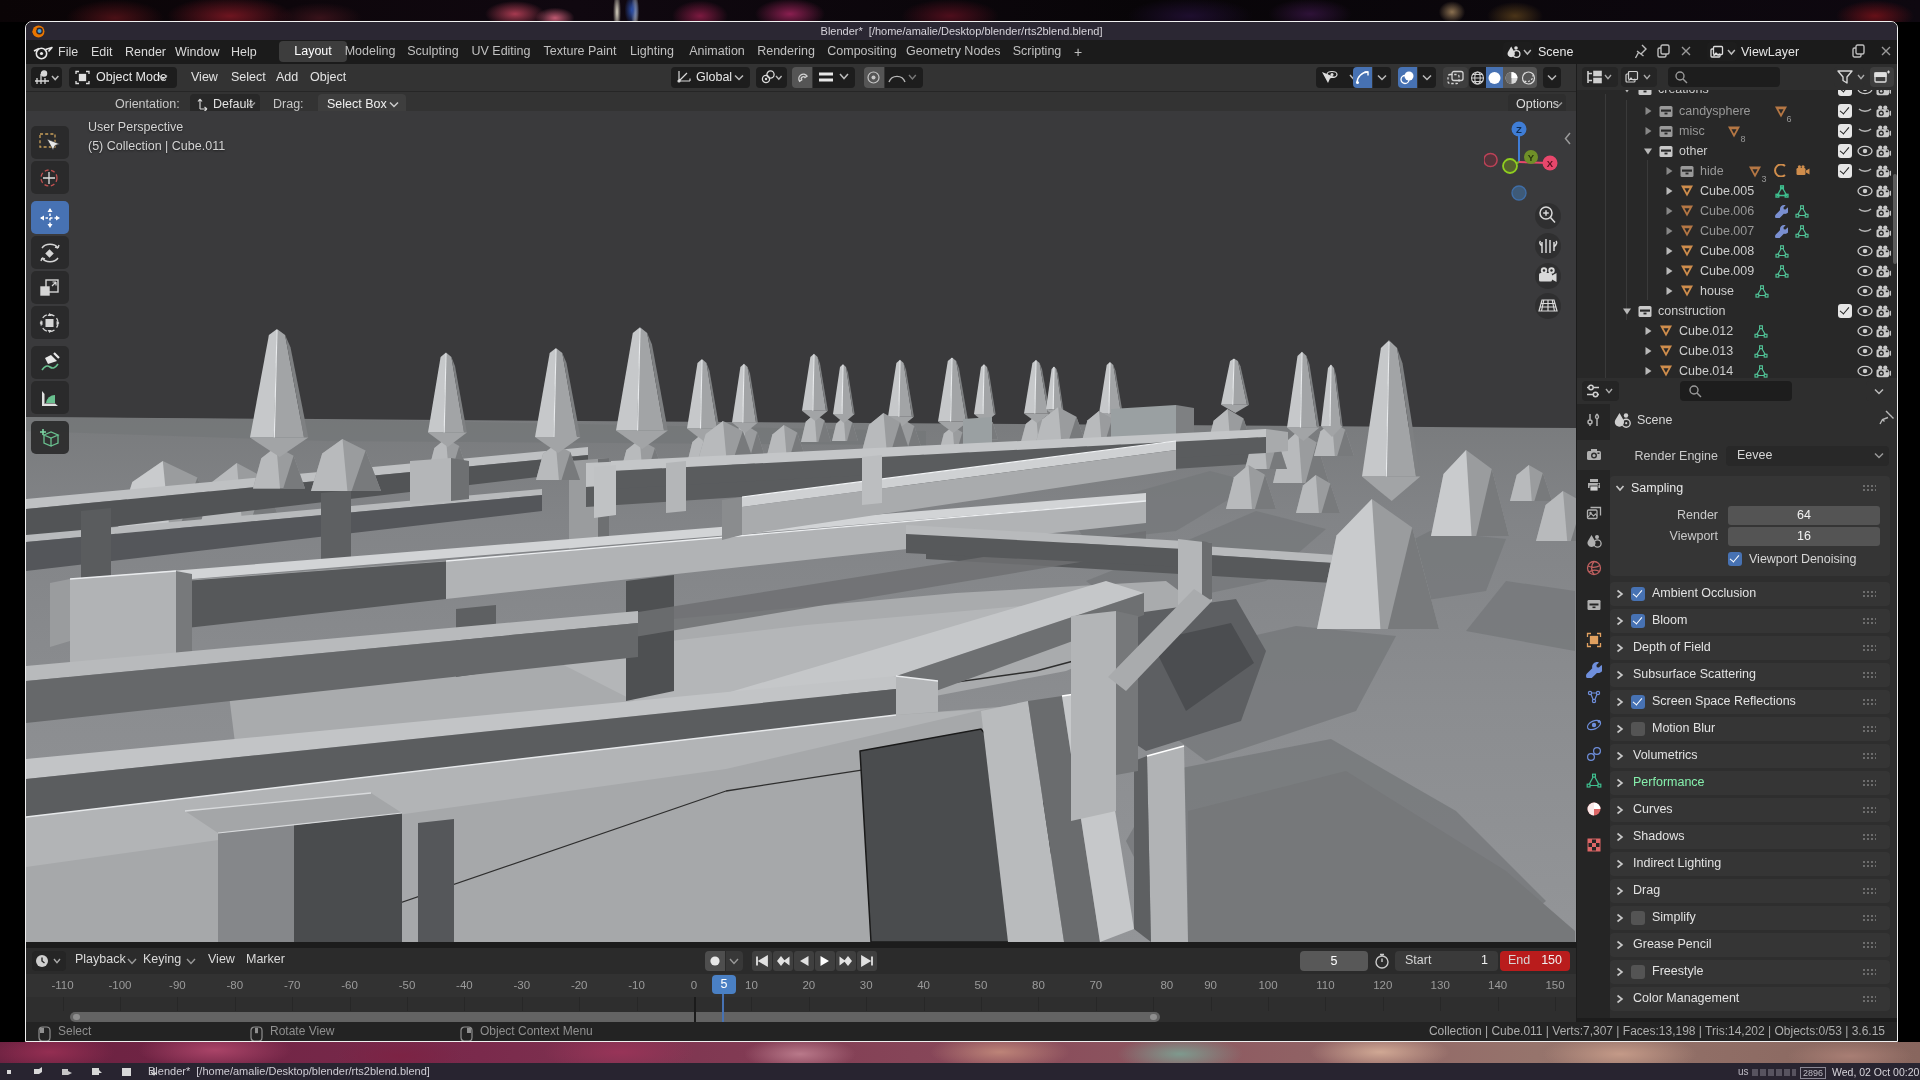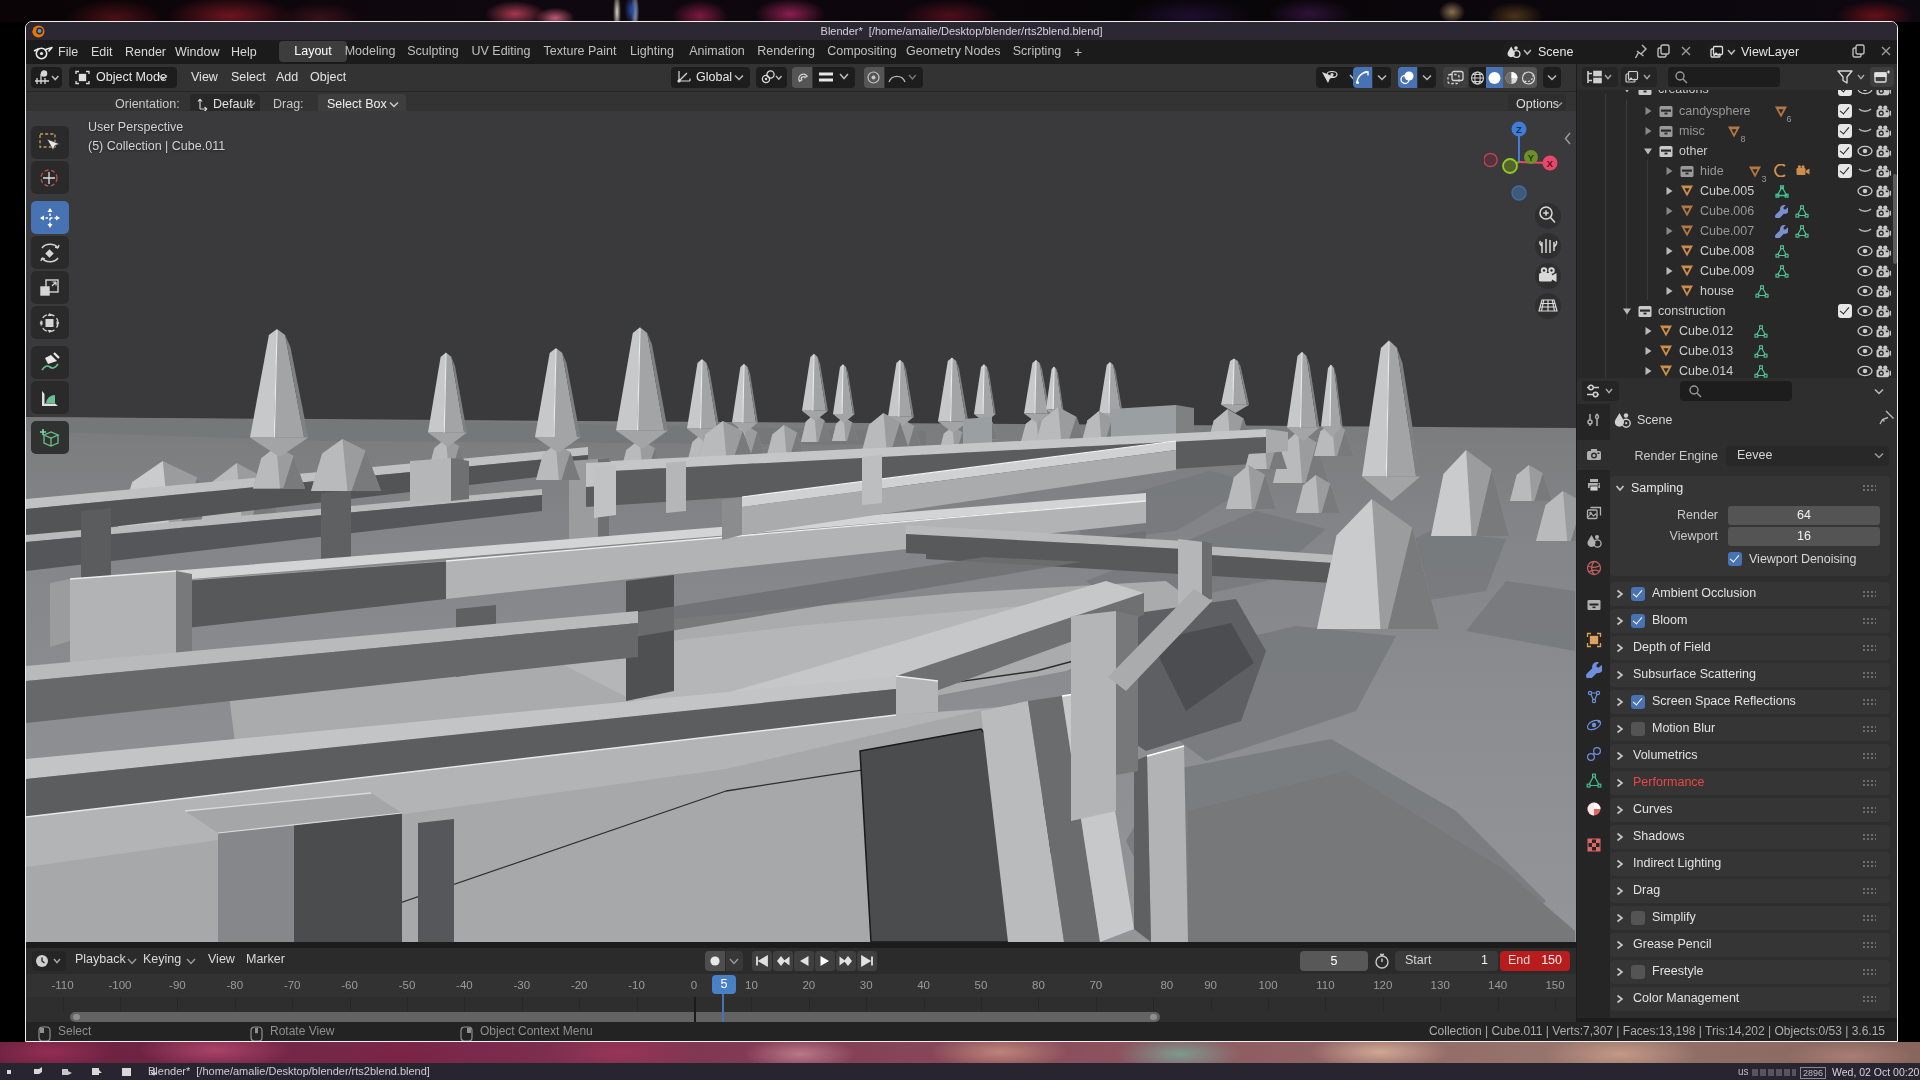--- a/index.html
+++ b/index.html
@@ -1603,21 +1603,21 @@
 <div style="position:absolute;left:0px;top:340px;width:280px;height:24px;background:#353535;border-radius:4px"></div>
 <svg class="abs" style="left:5px;top:347px" width="9" height="10" viewBox="0 0 9 10">
             <path d="M2.5 1.5 L7 5 L2.5 8.5" fill="none" stroke="#c9c9c9" stroke-width="1.6"></path>
           </svg>
 <span style="position:absolute;left:23px;top:344px;color:#e2e2e2">Volumetrics</span>
 <div class="grip" style="left:252px;top:348px"></div>
 <div style="position:absolute;left:0px;top:367px;width:280px;height:24px;background:#353535;border-radius:4px"></div>
 <svg class="abs" style="left:5px;top:374px" width="9" height="10" viewBox="0 0 9 10">
             <path d="M2.5 1.5 L7 5 L2.5 8.5" fill="none" stroke="#c9c9c9" stroke-width="1.6"></path>
           </svg>
-<span style="position:absolute;left:23px;top:371px;color:#ef4444">Performance</span>
+<span style="position:absolute;left:23px;top:371px;color:#86efac">Performance</span>
 <div class="grip" style="left:252px;top:375px"></div>
 <div style="position:absolute;left:0px;top:394px;width:280px;height:24px;background:#353535;border-radius:4px"></div>
 <svg class="abs" style="left:5px;top:401px" width="9" height="10" viewBox="0 0 9 10">
             <path d="M2.5 1.5 L7 5 L2.5 8.5" fill="none" stroke="#c9c9c9" stroke-width="1.6"></path>
           </svg>
 <span style="position:absolute;left:23px;top:398px;color:#e2e2e2">Curves</span>
 <div class="grip" style="left:252px;top:402px"></div>
 <div style="position:absolute;left:0px;top:421px;width:280px;height:24px;background:#353535;border-radius:4px"></div>
 <svg class="abs" style="left:5px;top:428px" width="9" height="10" viewBox="0 0 9 10">
             <path d="M2.5 1.5 L7 5 L2.5 8.5" fill="none" stroke="#c9c9c9" stroke-width="1.6"></path>

